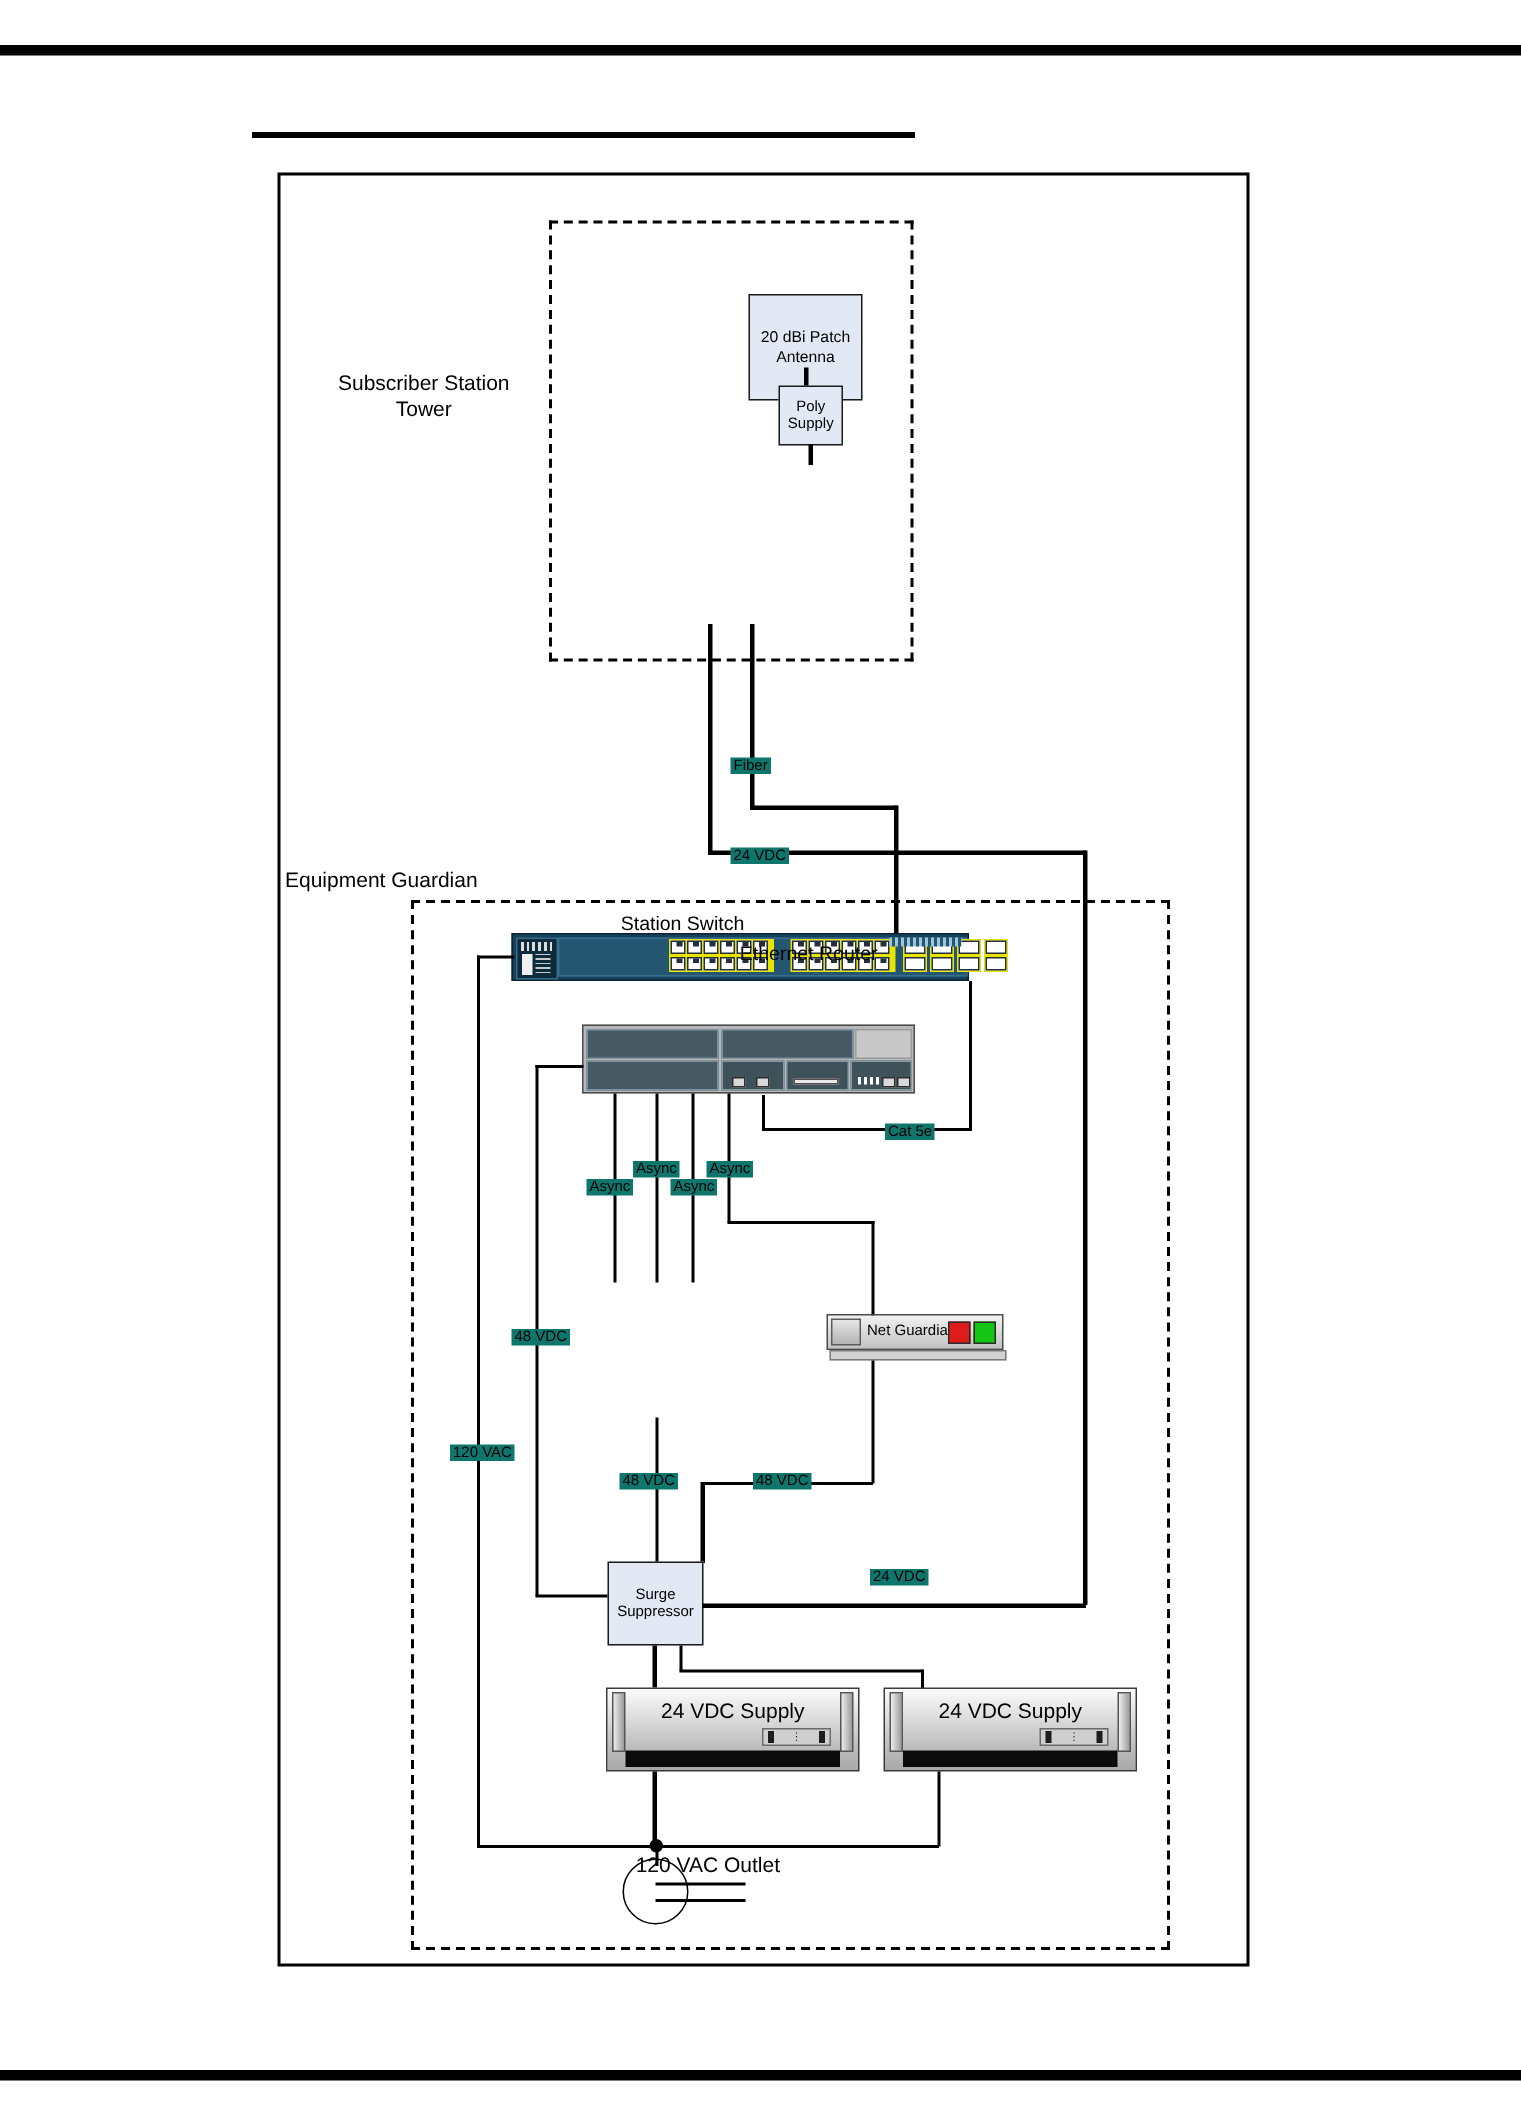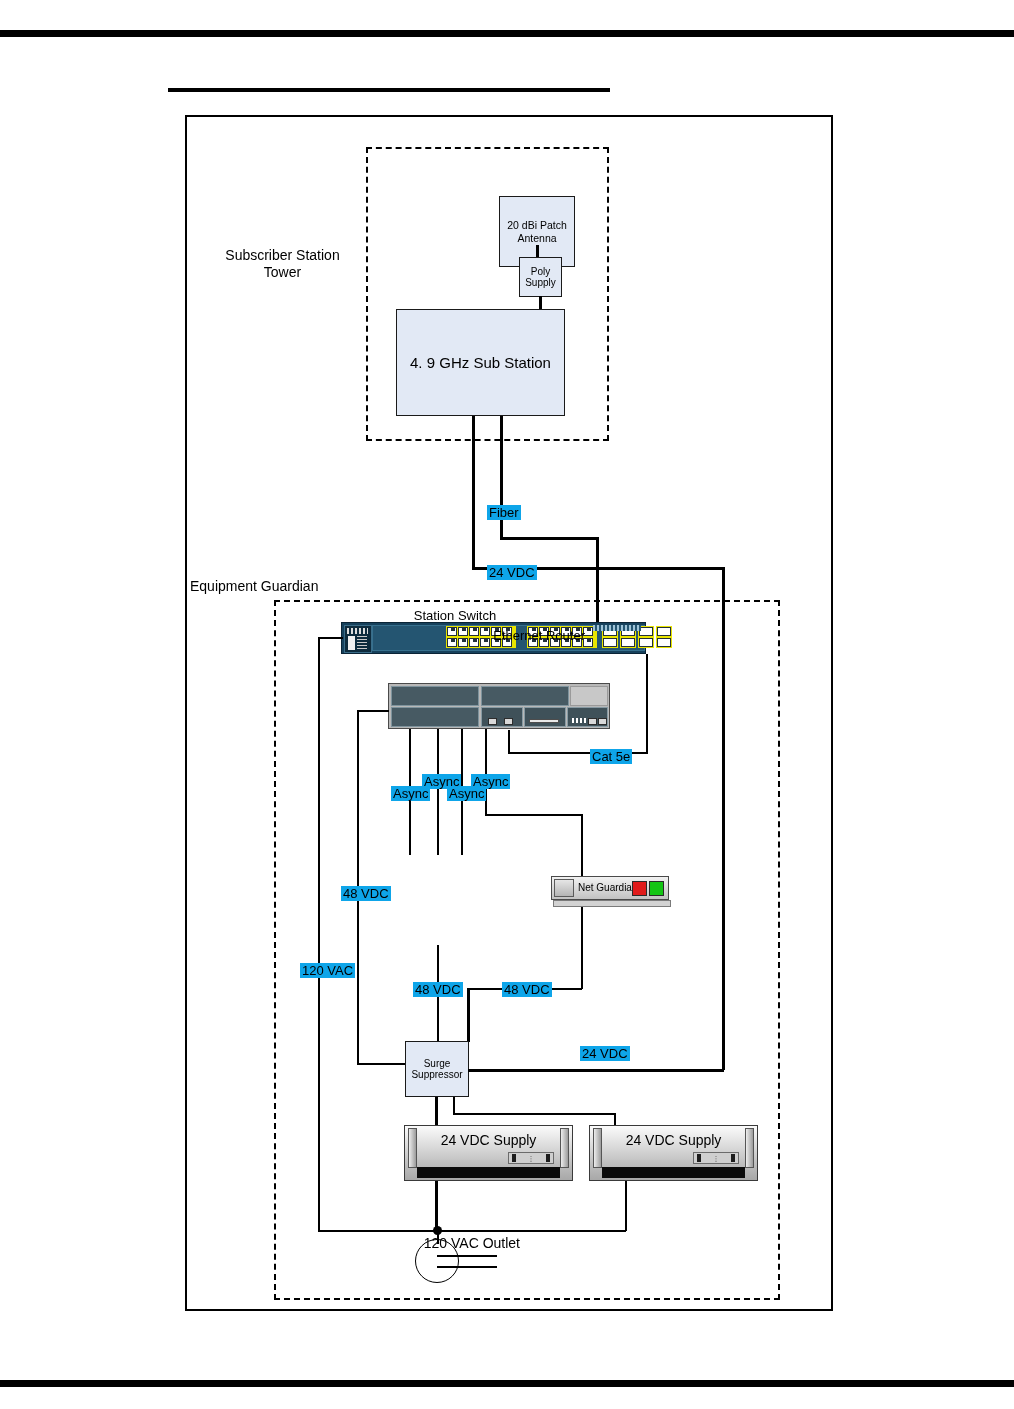--- a/index.html
+++ b/index.html
@@ -102,23 +102,23 @@
     background: #000000;
   }
   .wire.h { height: 1.6px; }
   .wire.v { width: 1.6px; }
   .wire.thick.h { height: 3.2px; }
   .wire.thick.v { width: 3.2px; }
 
   
   .wire-label {
     position: absolute;
-    font-size: 13px;
+    font-size: 10px;
     color: #000000;
-    background: #0ea5e9;
+    background: #0f766e;
     padding: 0 2px;
     white-space: nowrap;
   }
 
   
   #switch-device {
     position: absolute;
     left: 341px;
     top: 622px;
     width: 305px;
@@ -307,21 +307,20 @@
   <div class="dashed-box" id="tower-box"></div>
   <div class="zone-label" id="tower-label">Subscriber Station
 Tower</div>
 
   <div class="blue-box" id="antenna-box">20  dBi Patch
 Antenna</div>
   <div class="wire thick v" style="left:536px; top:245px; height:14px;"></div>
   <div class="blue-box" id="polyphaser-box">Poly
 Supply</div>
   <div class="wire thick v" style="left:539px; top:296px; height:14px;"></div>
-  <div class="blue-box" id="substation-box">4. 9 GHz Sub Station</div>
 
   <div class="wire thick v" style="left:472px; top:416px; height:152px;"></div>
   <div class="wire thick h" style="left:472px; top:567px; width:252px;"></div>
   <div class="wire thick v" style="left:722px; top:567px; height:503px;"></div>
 
   <div class="wire thick v" style="left:500px; top:416px; height:122px;"></div>
   <div class="wire thick h" style="left:500px; top:537px; width:98px;"></div>
   <div class="wire thick v" style="left:596px; top:537px; height:88px;"></div>
 
   <div class="wire-label" style="left:487px; top:505px;">Fiber</div>

